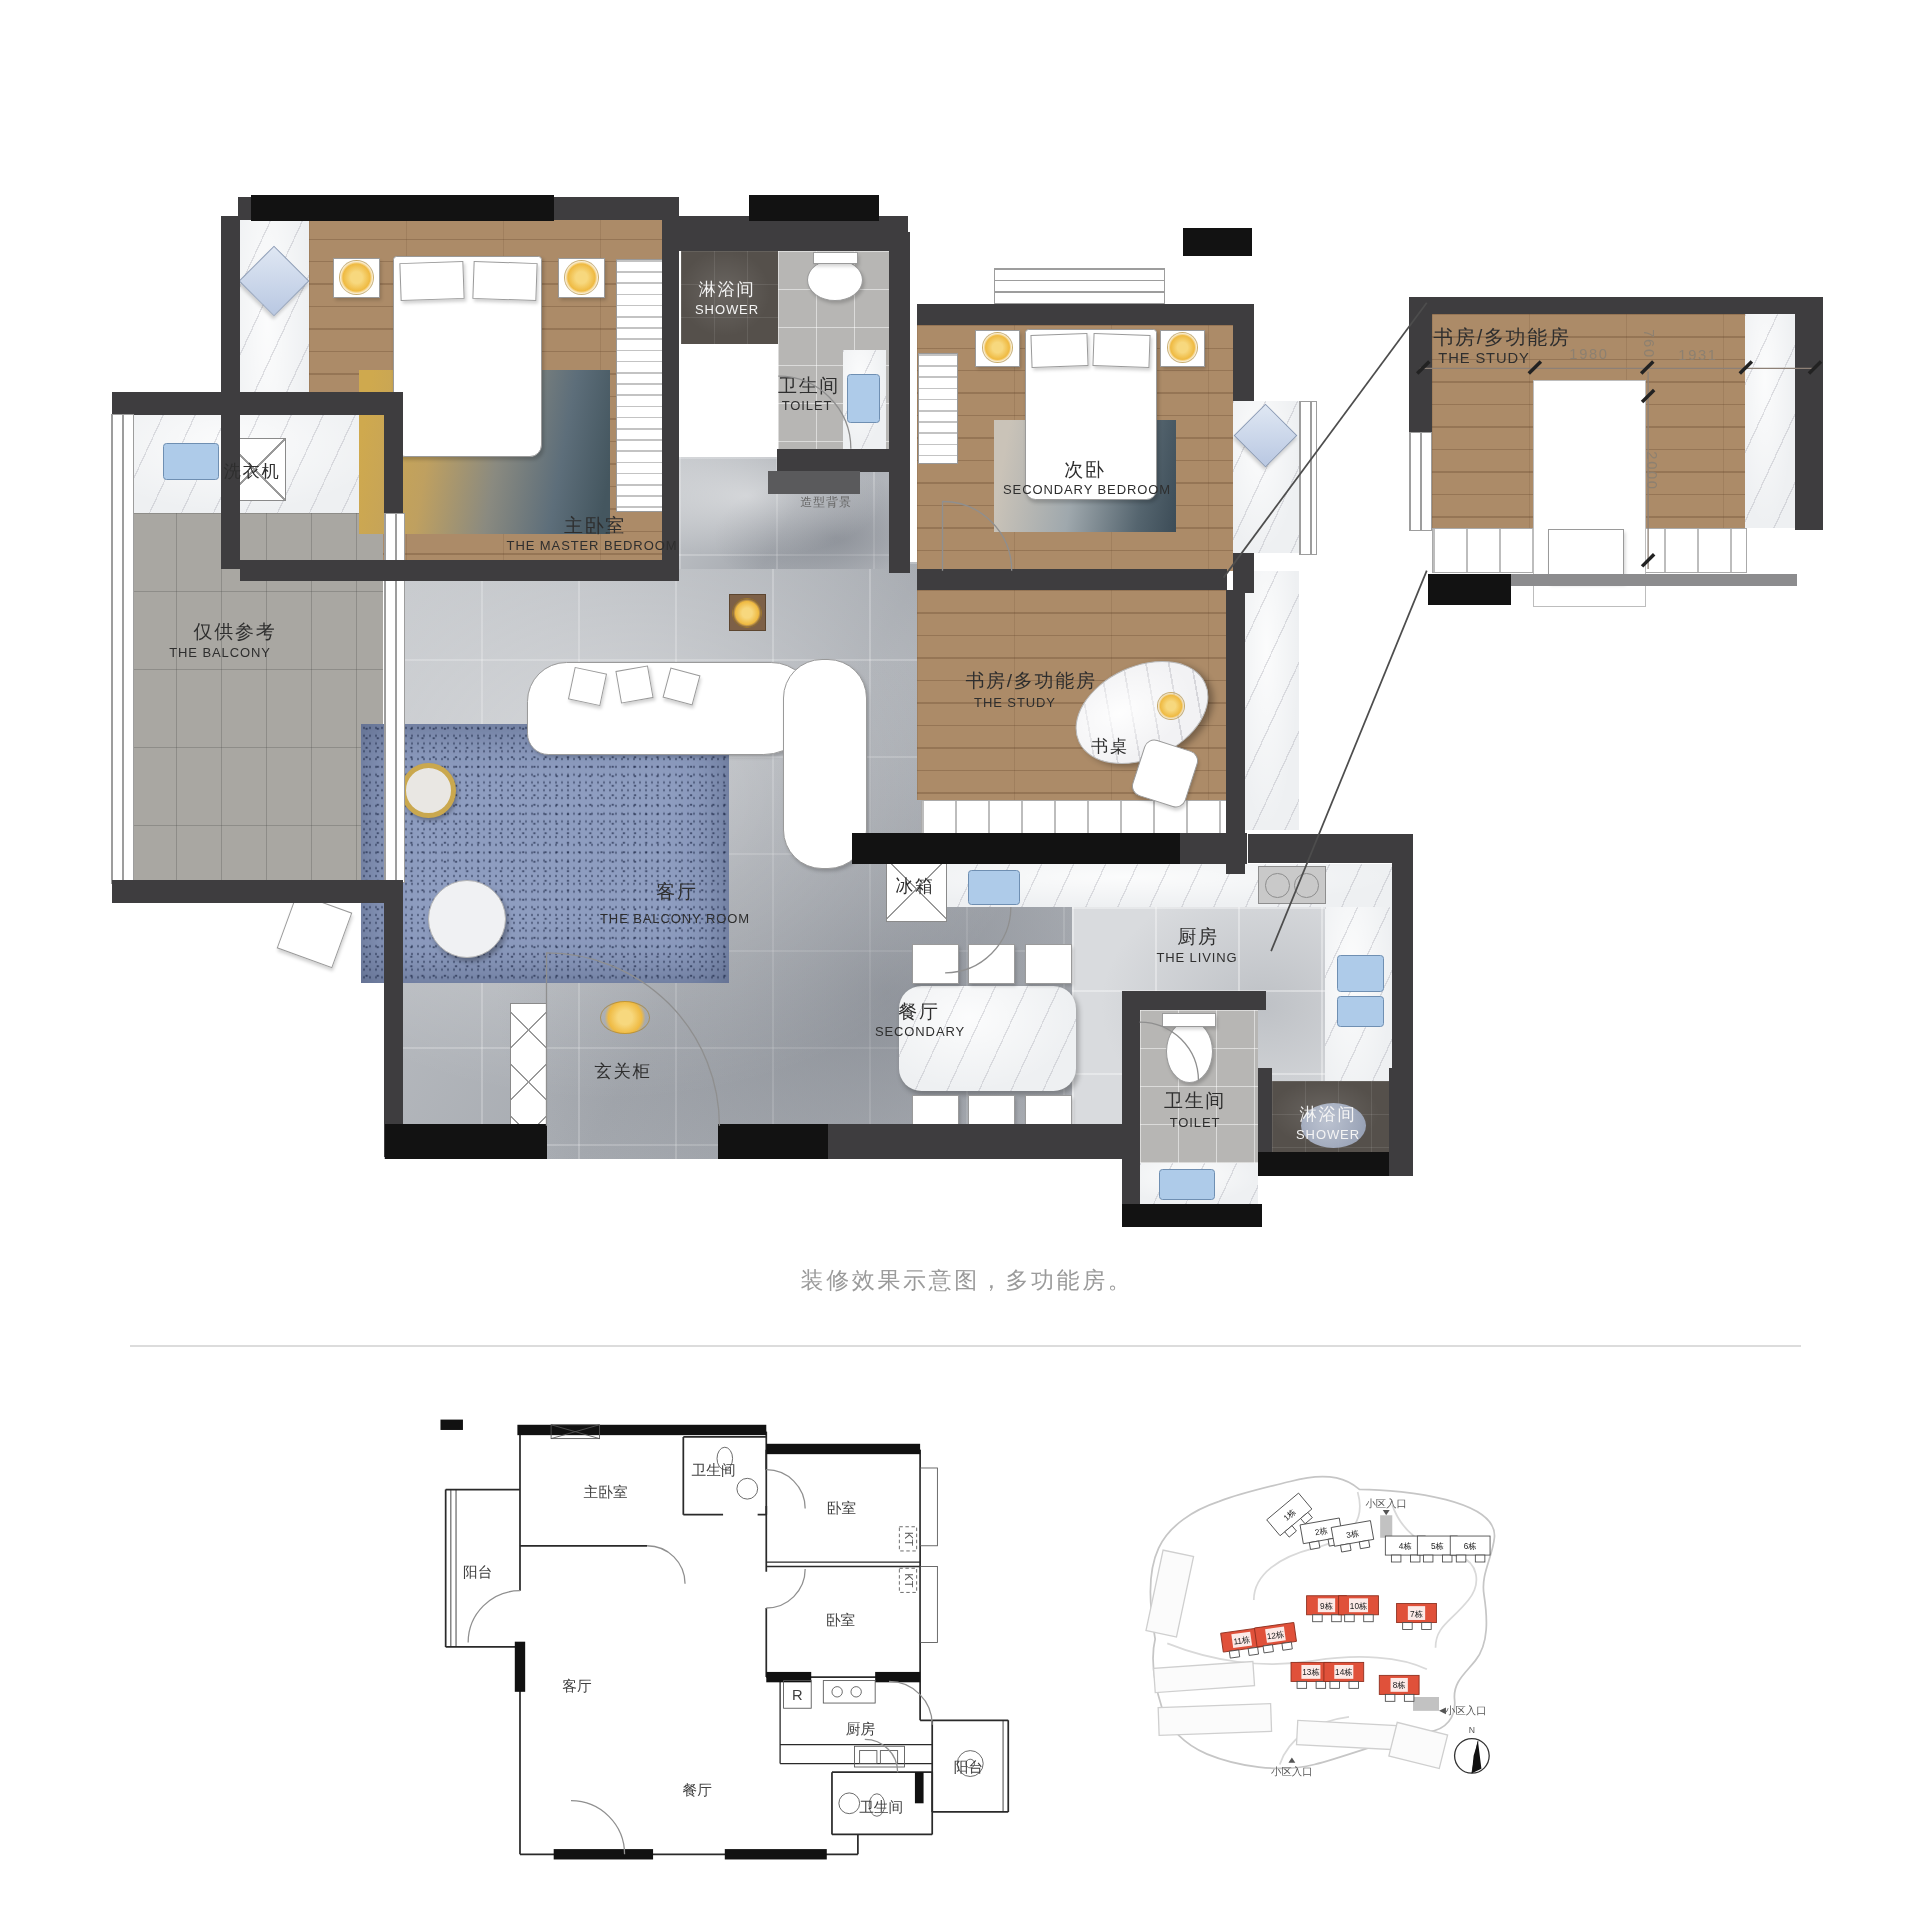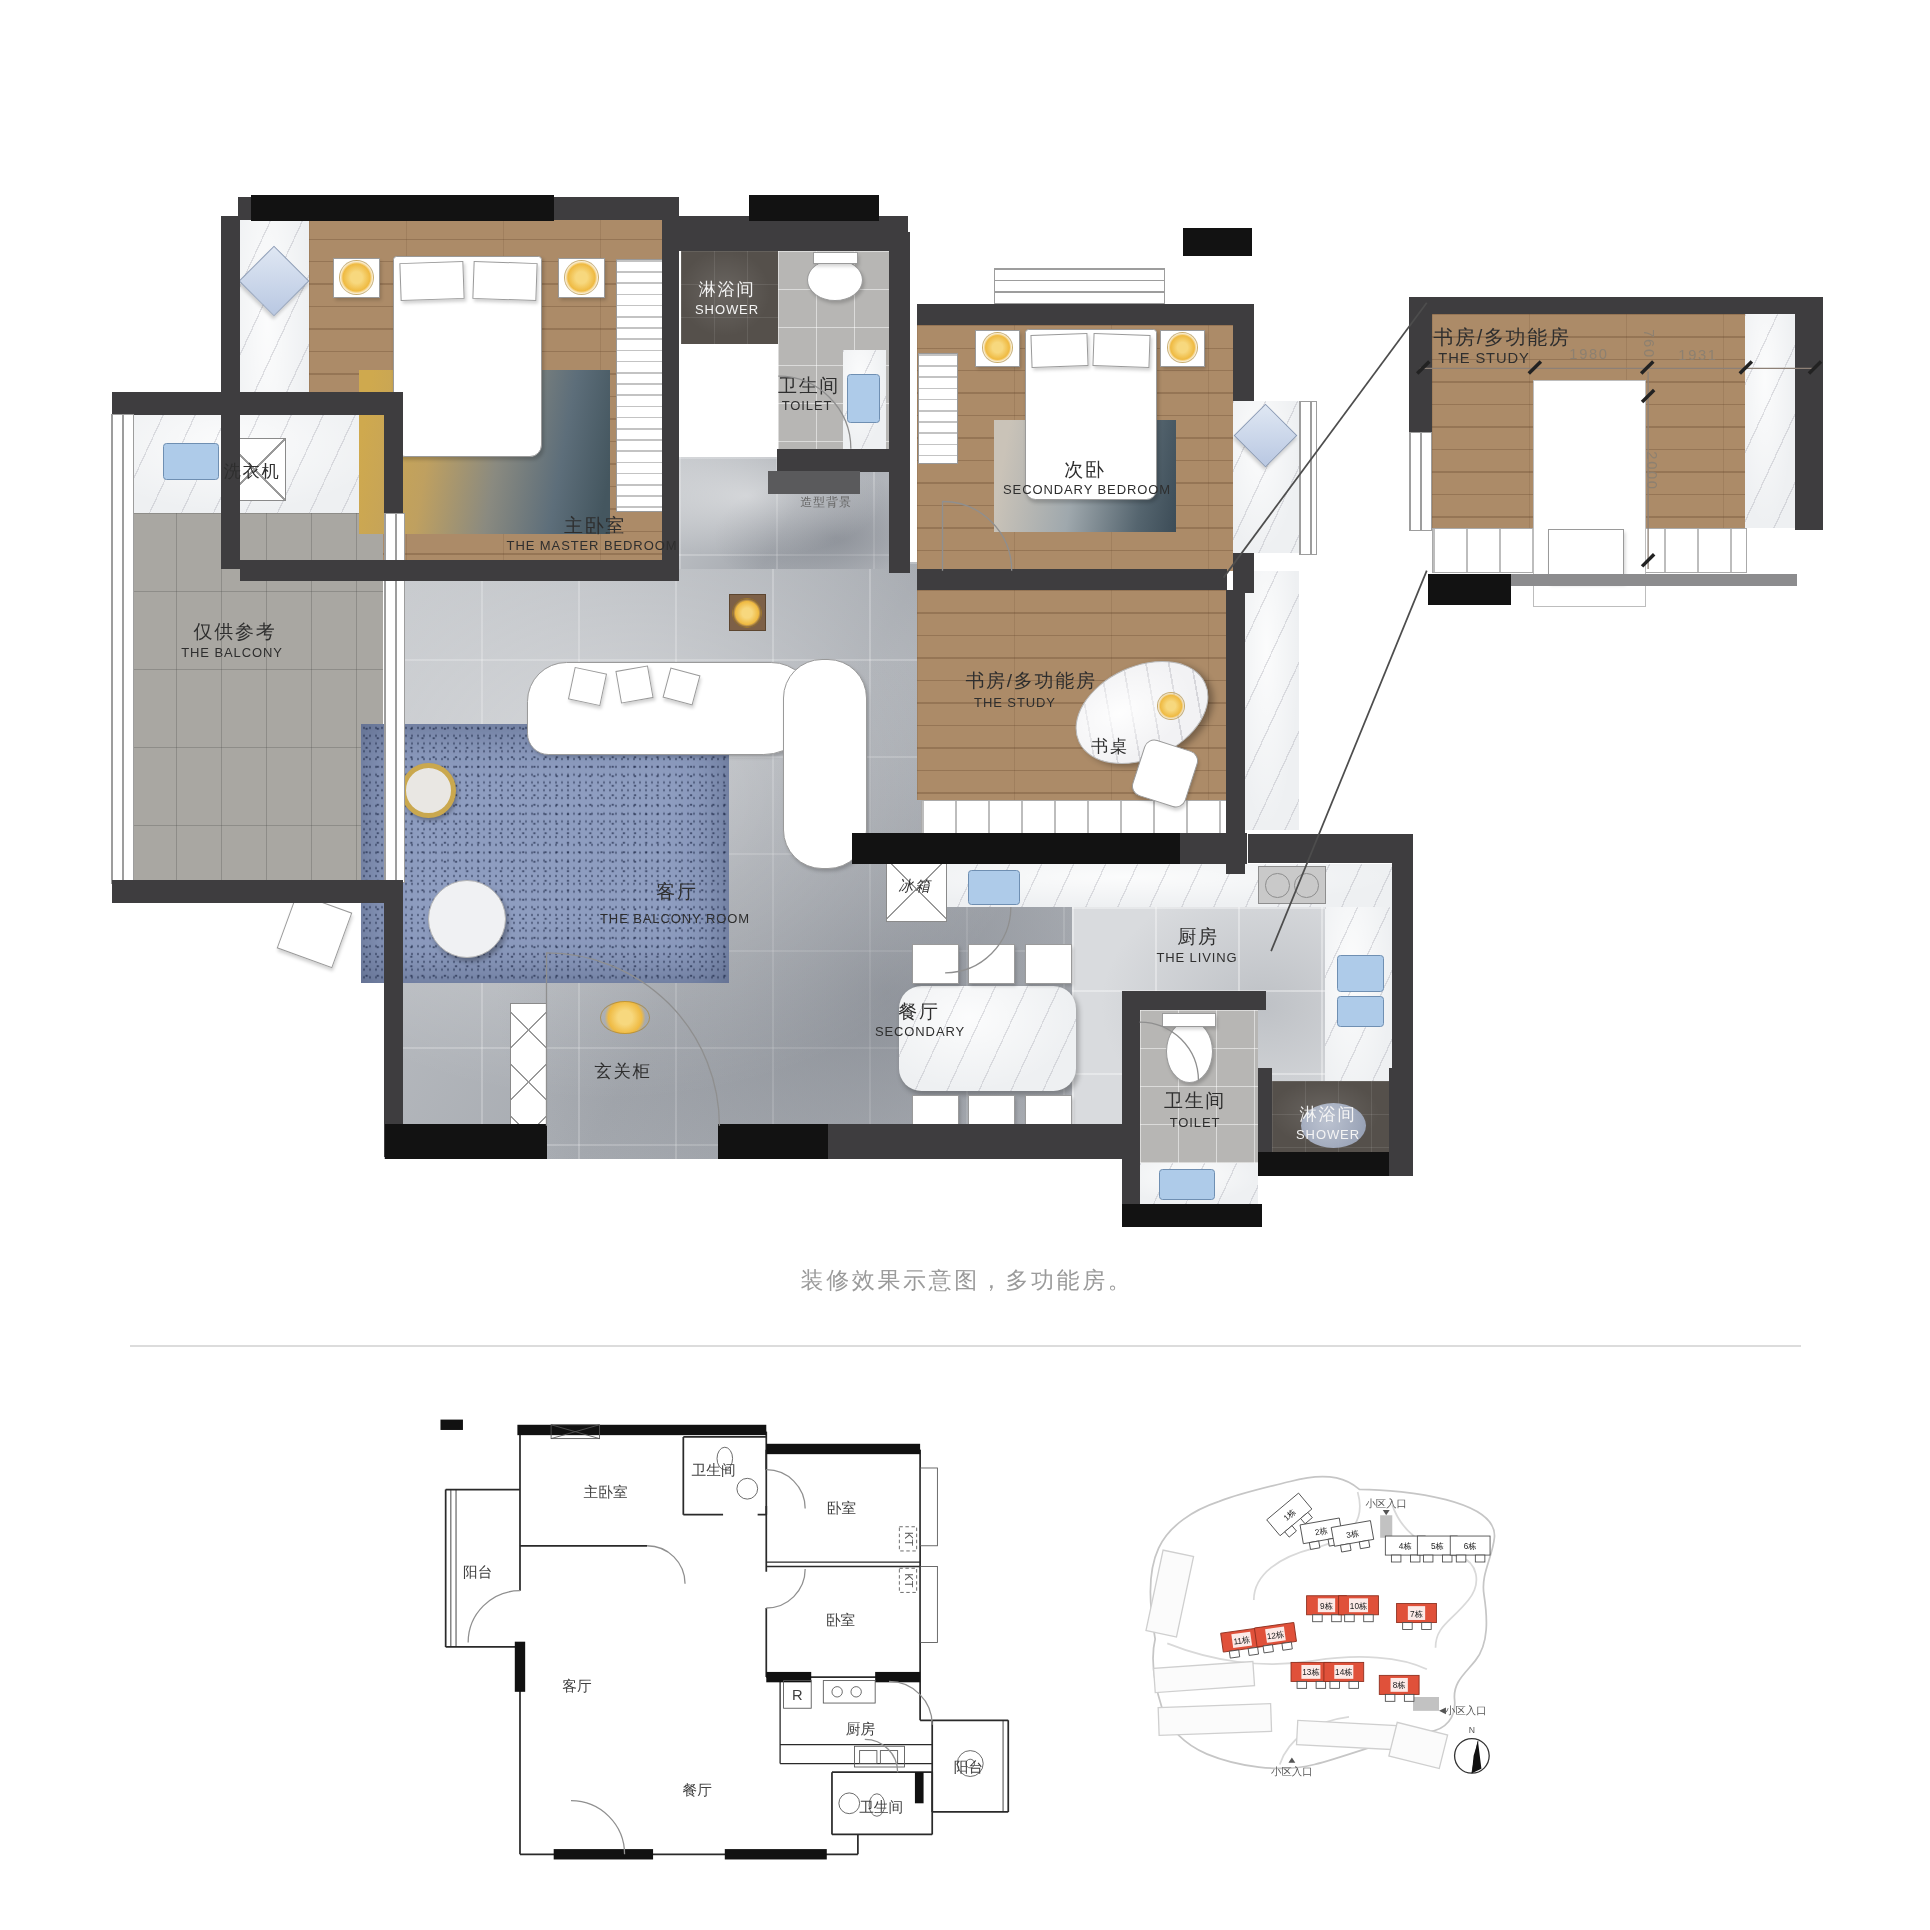--- a/index.html
+++ b/index.html
@@ -226,25 +226,25 @@
   <div class="lbl zh" style="left:809px;top:386px;">卫生间</div>
   <div class="lbl en" style="left:807px;top:405px;">TOILET</div>
   <div class="lbl tiny" style="left:826px;top:502px;">造型背景</div>
   <div class="lbl zh" style="left:1085px;top:470px;">次卧</div>
   <div class="lbl en" style="left:1087px;top:489px;">SECONDARY BEDROOM</div>
   <div class="lbl zh" style="left:1031px;top:681px;">书房/多功能房</div>
   <div class="lbl en" style="left:1015px;top:702px;">THE STUDY</div>
   <div class="lbl zh" style="left:1110px;top:746px;font-size:17.3px;">书桌</div>
   <div class="lbl zh" style="left:252px;top:471px;font-size:17.3px;">洗衣机</div>
   <div class="lbl zh" style="left:235px;top:632px;">仅供参考</div>
-  <div class="lbl en" style="left:232px;top:652px;">THE BALCONY</div>
+  <div class="lbl en" style="left:220px;top:652px;">THE BALCONY</div>
   <div class="lbl zh" style="left:677px;top:892px;">客厅</div>
   <div class="lbl en" style="left:675px;top:918px;">THE BALCONY ROOM</div>
   <div class="lbl zh" style="left:623px;top:1071px;font-size:17.3px;">玄关柜</div>
-  <div class="lbl zh" style="left:915px;top:886px;font-size:15px;font-style:italic;">冰箱</div>
+  <div class="lbl zh" style="left:915px;top:886px;font-size:18px;">冰箱</div>
   <div class="lbl zh" style="left:919px;top:1012px;">餐厅</div>
   <div class="lbl en" style="left:920px;top:1031px;">SECONDARY</div>
   <div class="lbl zh" style="left:1198px;top:937px;">厨房</div>
   <div class="lbl en" style="left:1197px;top:957px;">THE LIVING</div>
   <div class="lbl zh" style="left:1195px;top:1101px;">卫生间</div>
   <div class="lbl en" style="left:1195px;top:1122px;">TOILET</div>
   <div class="lbl zh white" style="left:1328px;top:1114px;font-size:17.3px;">淋浴间</div>
   <div class="lbl en white" style="left:1328px;top:1134px;">SHOWER</div>
 
   <div class="abs wall" style="left:1409px;top:297px;width:413px;height:17.3px;"></div>

